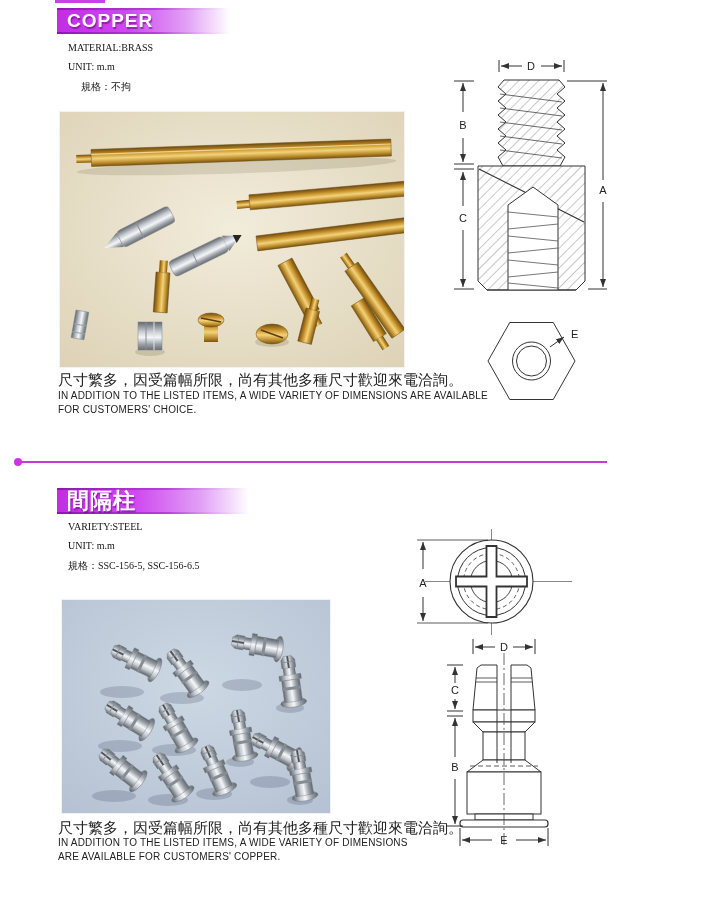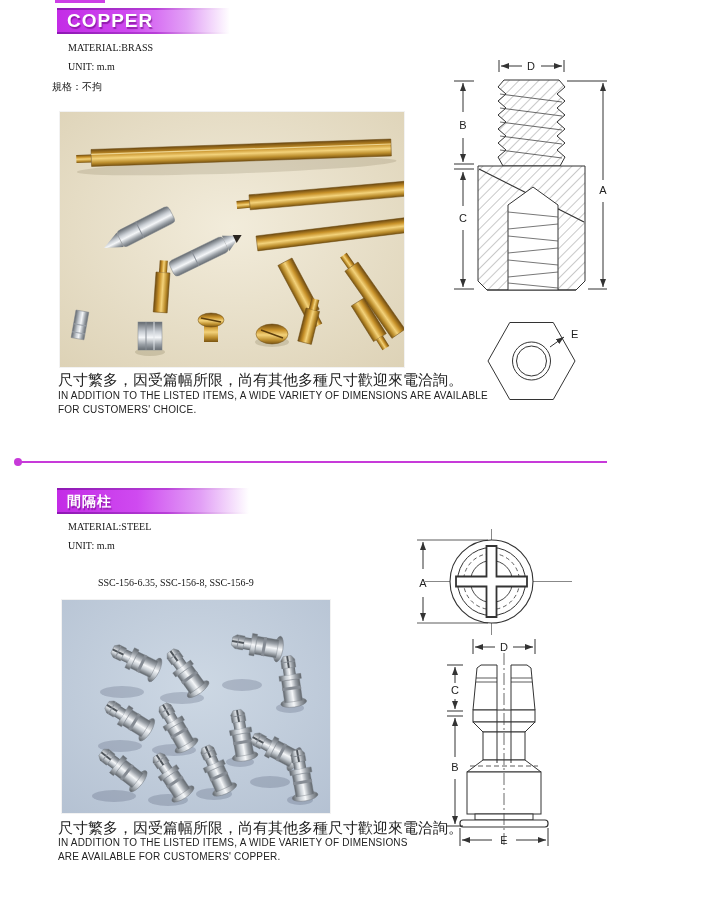--- a/index.html
+++ b/index.html
@@ -43,21 +43,21 @@
   <div class="top-fragment"></div>
 
   <div class="banner" style="left:57px;top:8px;width:180px;">
     <div class="edge"></div>
     <div class="fill"></div>
     <div class="label">COPPER</div>
   </div>
 
   <div class="info" style="left:68px;top:42px;">MATERIAL:BRASS</div>
   <div class="info" style="left:68px;top:61px;">UNIT: m.m</div>
-  <div class="info" style="left:52px;top:80px;">規格：不拘</div>
+  <div class="info" style="left:81px;top:80px;">規格：不拘</div>
 
   <svg class="photo" style="left:60px;top:112px;" width="344" height="255" viewBox="0 0 344 255">
     <defs>
       <radialGradient id="p1bg" cx="50%" cy="45%" r="75%">
         <stop offset="0%" stop-color="#f2ecdb"></stop>
           <stop offset="100%" stop-color="#ddd2b6"></stop>
       </radialGradient>
       <linearGradient id="brass" x1="0" y1="0" x2="0" y2="1">
         <stop offset="0%" stop-color="#6e4a10"></stop>
           <stop offset="30%" stop-color="#c8922a"></stop>
@@ -227,26 +227,26 @@
     </g>
     <text class="dimlabel" x="141" y="288">E</text>
   </svg>
 
   <div class="divider-dot"></div>
   <div class="divider-line"></div>
 
   <div class="banner" style="left:57px;top:488px;width:200px;">
     <div class="edge"></div>
     <div class="fill"></div>
-    <div class="label" style="font-size:14px;">間隔柱</div>
+    <div class="label" style="font-size:22px;">間隔柱</div>
   </div>
 
-  <div class="info" style="left:68px;top:521px;">MATERIAL:STEEL</div>
+  <div class="info" style="left:68px;top:521px;">VARIETY:STEEL</div>
   <div class="info" style="left:68px;top:540px;">UNIT: m.m</div>
-  <div class="info" style="left:98px;top:577px;">SSC-156-6.35, SSC-156-8, SSC-156-9</div>
+  <div class="info" style="left:68px;top:559px;">規格：SSC-156-5, SSC-156-6.5</div>
 
   <svg class="photo" style="left:62px;top:600px;" width="268" height="213" viewBox="0 0 268 213">
     <defs>
       <radialGradient id="p2bg" cx="50%" cy="40%" r="80%">
         <stop offset="0%" stop-color="#cdd8e4"></stop>
           <stop offset="100%" stop-color="#b4c1d2"></stop>
       </radialGradient>
       <linearGradient id="steel2" x1="0" y1="0" x2="1" y2="0">
         <stop offset="0%" stop-color="#5c6268"></stop>
           <stop offset="30%" stop-color="#c6ccd2"></stop>

